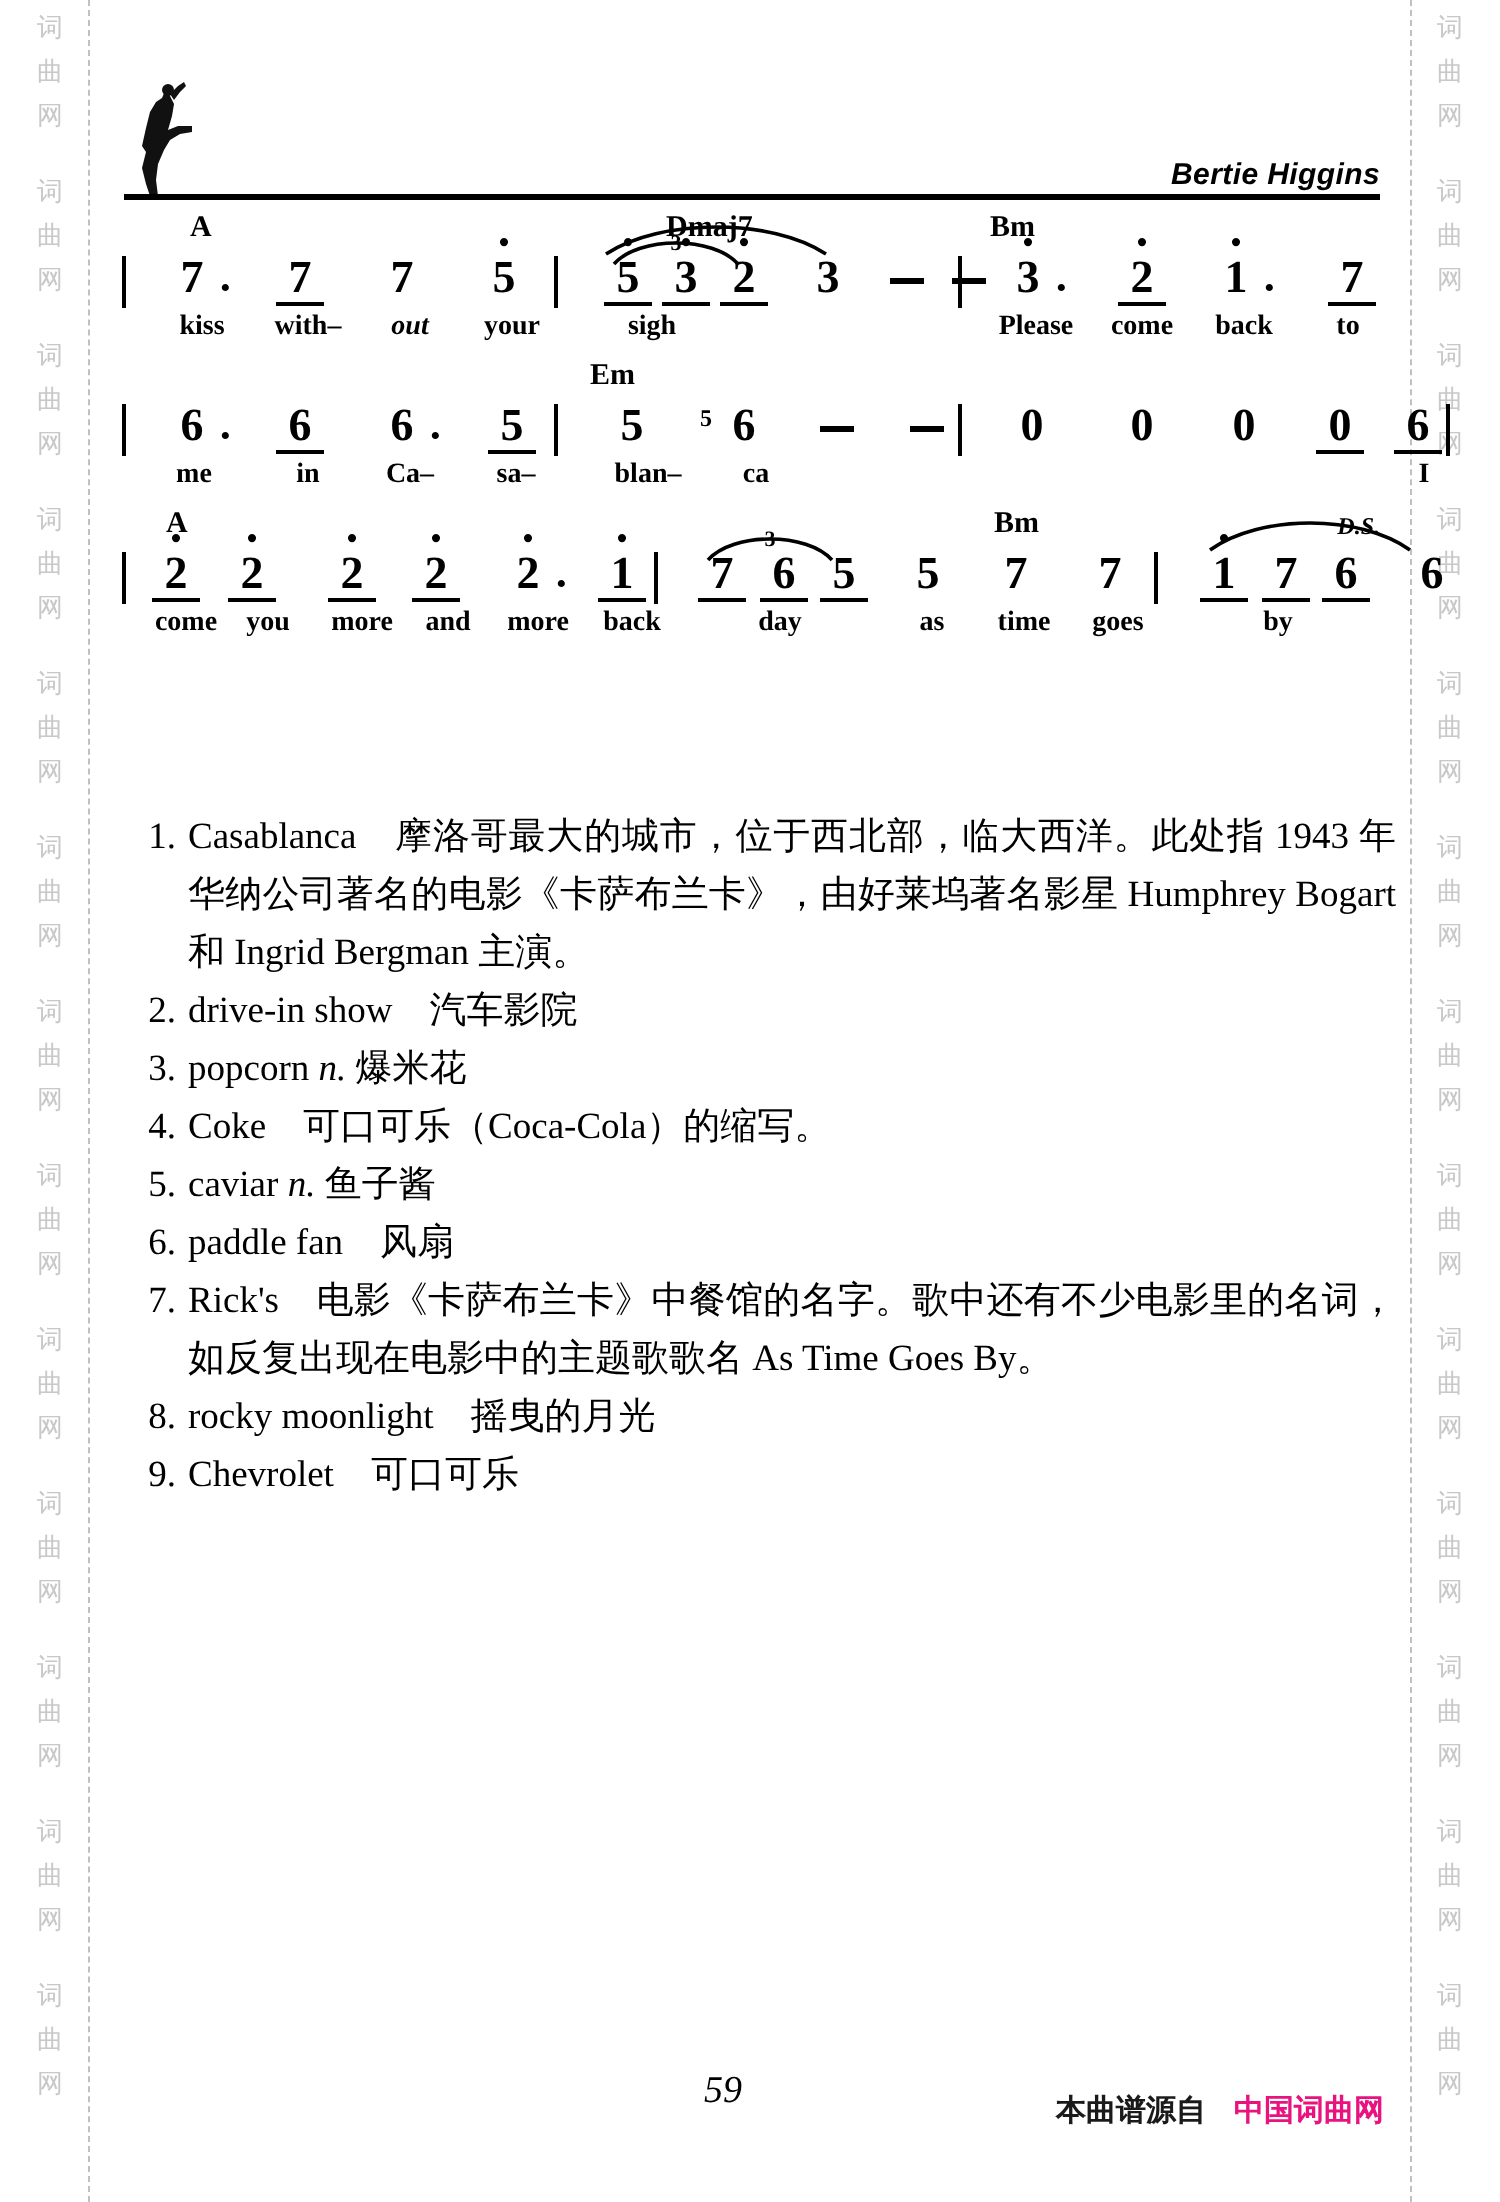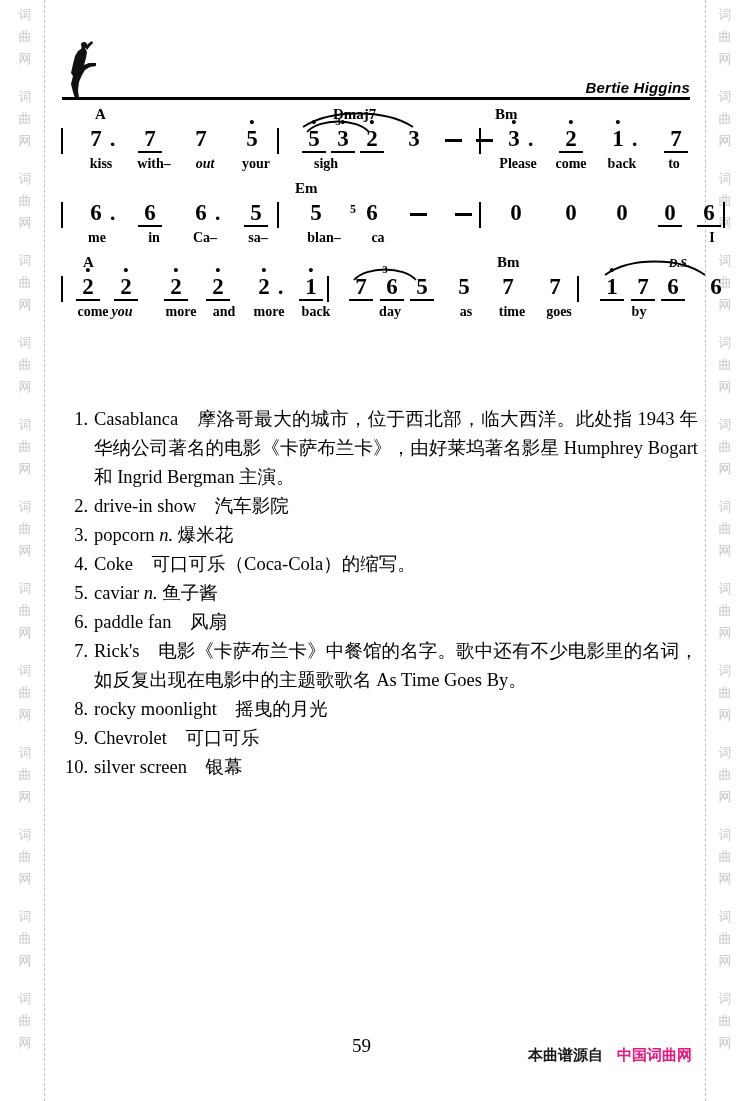--- a/index.html
+++ b/index.html
@@ -123,21 +123,21 @@
   }
   .note-num{
     width:30px;flex:0 0 30px;text-align:right;padding-right:6px;
   }
   .note-body{flex:1;text-align:justify;}
   .note-body .ital{font-style:italic;}
 
   
   .pagenum{
     position:absolute;left:352px;top:1035px;
-    font-family:"Liberation Serif", serif;font-size:19px;
+    font-family:"Liberation Serif", serif;font-size:19px;font-style:italic;
   }
   .source{
     position:absolute;right:58px;top:1046px;
     font-family:"DejaVu Sans", sans-serif;
     font-size:15px;font-weight:bold;white-space:nowrap;
   }
   .source .src-label{color:#1a1a1a;}
   .source .src-site{color:#e8137f;margin-left:14px;}
 </style>
 </head>
@@ -397,21 +397,21 @@
             <path d="M0,14 C12.4,0 49.6,0 62,14" fill="none" stroke="#000" stroke-width="1.8"></path>
             <text x="31" y="7" font-size="11" font-family="Liberation Serif, serif" font-weight="bold" text-anchor="middle">3</text>
           </svg>
         </div>
         <div class="slur" style="left: 550px; top: 5px;">
           <svg width="100" height="18">
             <path d="M0,16 C25,-2 75,-2 100,16" fill="none" stroke="#000" stroke-width="1.8"></path>
           </svg>
         </div>
         <div class="lyric" style="left: 13px; width: 50px;">come</div>
-        <div class="lyric" style="left: 42px; width: 50px; font-style: italic;">you</div>
+        <div class="lyric" style="left: 54px; width: 50px;">you</div>
         <div class="lyric" style="left: 101px; width: 50px;">more</div>
         <div class="lyric" style="left: 144px; width: 50px;">and</div>
         <div class="lyric" style="left: 189px; width: 50px;">more</div>
         <div class="lyric" style="left: 236px; width: 50px;">back</div>
         <div class="lyric" style="left: 310px; width: 50px;">day</div>
         <div class="lyric" style="left: 386px; width: 50px;">as</div>
         <div class="lyric" style="left: 432px; width: 50px;">time</div>
         <div class="lyric" style="left: 479px; width: 50px;">goes</div>
         <div class="lyric" style="left: 559px; width: 50px;">by</div>
       </div>
@@ -448,24 +448,20 @@
           <div class="note-body">Rick's　电影《卡萨布兰卡》中餐馆的名字。歌中还有不少电影里的名词，如反复出现在电影中的主题歌歌名 As Time Goes By。</div>
         </div>
         <div class="note-item">
           <div class="note-num">8.</div>
           <div class="note-body">rocky moonlight　摇曳的月光</div>
         </div>
         <div class="note-item">
           <div class="note-num">9.</div>
           <div class="note-body">Chevrolet　可口可乐</div>
         </div>
-        <div class="note-item">
-          <div class="note-num">10.</div>
-          <div class="note-body">silver screen　银幕</div>
-        </div>
       </div>
   </div>
 
   <div class="pagenum">59</div>
   <div class="source">
     <span class="src-label">本曲谱源自</span><span class="src-site">中国词曲网</span>
   </div>
 
 </div>
 

